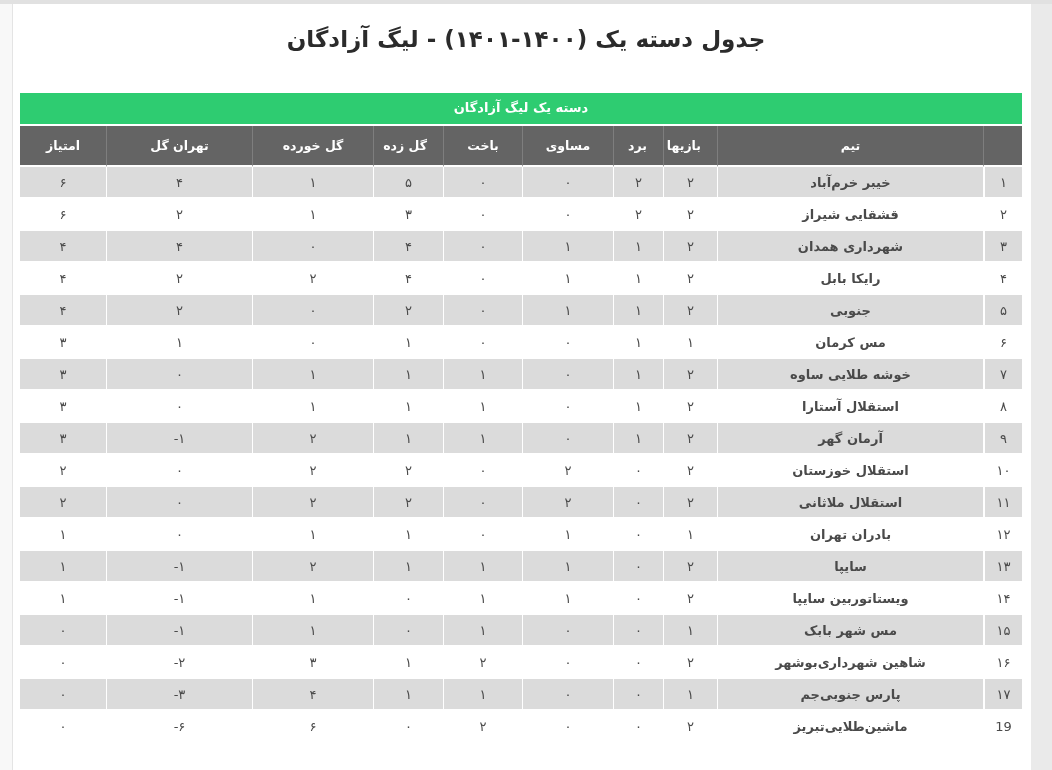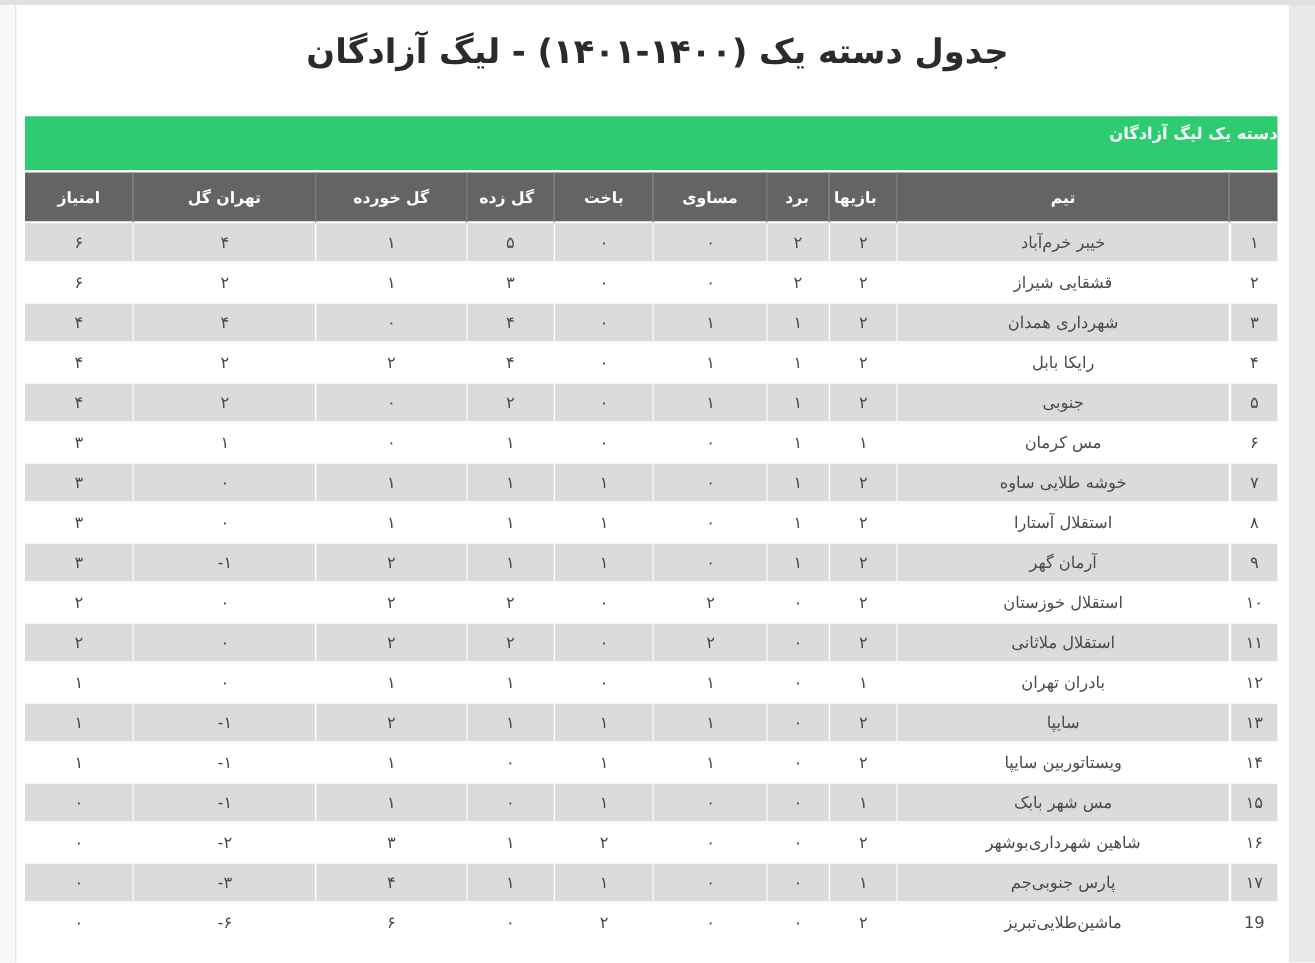--- a/index.html
+++ b/index.html
@@ -18,31 +18,31 @@
     position: absolute; top: 4px; left: 0; bottom: 0; width: 13px;
     background: #f8f8f8; border-right: 1px solid #e4e4e4;
   }
   .right-gutter {
     position: absolute; top: 4px; right: 0; bottom: 0; width: 21px;
     background: #eaeaea;
   }
   .page-title {
     position: absolute; top: 26px; left: 0; width: 1052px;
     direction: rtl; text-align: center;
-    font-size: 27px; font-weight: bold; color: #2b2b2b;
+    font-size: 23px; font-weight: bold; color: #2b2b2b;
     letter-spacing: 0;
   }
   .league-table-wrap {
     position: absolute; top: 93px; left: 20px; width: 1002px;
     direction: rtl;
   }
   .table-caption {
-    height: 43px; line-height: 29px; margin-bottom: 2px;
+    height: 31px; line-height: 29px; margin-bottom: 2px;
     background: #2ecc71; color: #ffffff;
-    text-align: right; font-size: 13px; font-weight: bold;
+    text-align: center; font-size: 13px; font-weight: bold;
   }
   table.league-table {
     width: 100%; table-layout: fixed;
     border-collapse: separate; border-spacing: 0;
   }
   table.league-table th {
     background: #646464; color: #ffffff;
     height: 41px; font-size: 12.5px; font-weight: bold;
     text-align: center; vertical-align: middle;
     border-bottom: 2px solid #ffffff;
@@ -53,21 +53,21 @@
     height: 32px; vertical-align: middle; text-align: center;
     font-size: 13px; color: #4a4a4a;
     border-bottom: 2px solid #ffffff;
     padding: 0 4px; overflow: hidden; white-space: nowrap;
     background: #ffffff;
   }
   table.league-table td:not(:last-child) { border-left: 1px solid #ffffff; }
   table.league-table td:first-child { border-left-width: 2px; }
   table.league-table tbody tr:nth-child(odd) td { background: #dbdbdb; }
   td.rank { font-size: 12.5px; color: #555555; }
-  td.team { font-size: 13.5px; color: #3f3f3f; }
+  td.team { font-size: 13.5px; color: #3f3f3f; font-weight: bold; }
   td.num { direction: ltr; }
 </style>
 </head>
 <body>
 
 <div class="top-strip"></div>
 <div class="left-gutter"></div>
 <div class="right-gutter"></div>
 
 <h1 class="page-title">جدول دسته یک (۱۴۰۰-۱۴۰۱) - لیگ آزادگان</h1>

